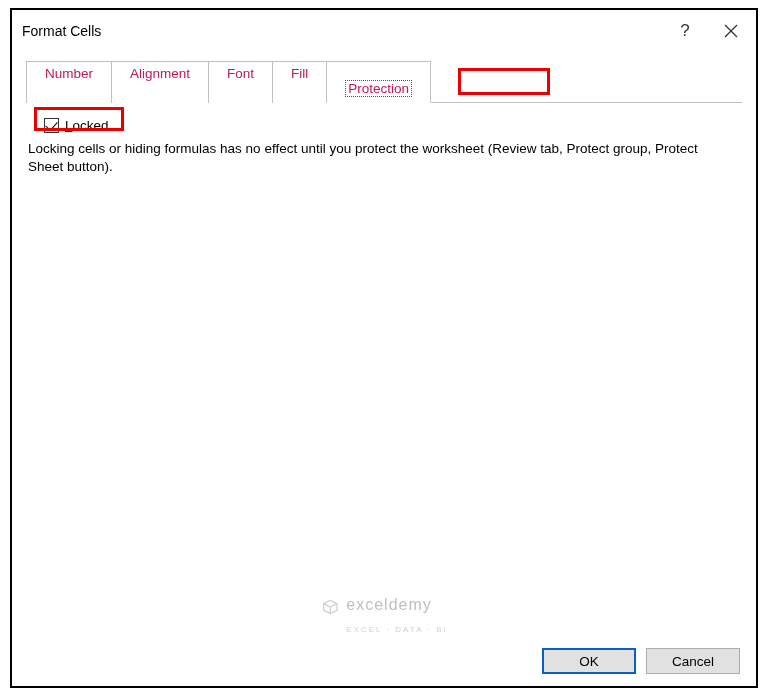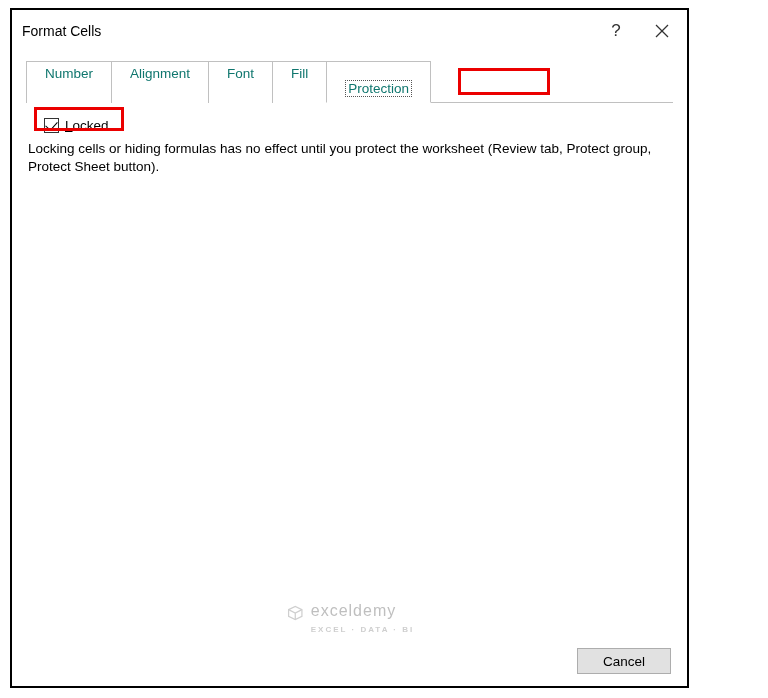--- a/index.html
+++ b/index.html
@@ -9,21 +9,21 @@
     font-family: "Segoe UI", Tahoma, sans-serif;
     font-size: 13.5px;
     color: #000;
     width: 768px;
     height: 698px;
     position: relative;
   }
   .outer {
     position: absolute;
     left: 10px; top: 8px;
-    width: 679px; height: 680px;
+    width: 748px; height: 680px;
     border: 2px solid #000;
     background: #fff;
   }
   .dialog {
     position: absolute;
     left: 2px; top: 2px; right: 2px; bottom: 2px;
     background: #fff;
   }
   
   .titlebar {
@@ -49,21 +49,21 @@
     border-bottom: 1px solid #c0c0c0;
     position: relative;
   }
   .tab {
     background: #fff;
     border: 1px solid #c0c0c0;
     border-bottom: none;
     padding: 4px 18px 5px 18px;
     margin-right: -1px;
     font-size: 13.5px;
-    color: #0f766e;
+    color: #be185d;
     position: relative;
     top: 1px;
   }
   .tab.active {
     background: #fff;
     border-bottom: 1px solid #fff;
   }
   .tab .focus-ring {
     border: 1px dotted #555;
     padding: 0 2px;
@@ -135,22 +135,21 @@
     position: absolute;
     left: 50%; bottom: 50px;
     transform: translateX(-50%);
     display: flex; align-items: flex-start; gap: 6px;
     color: #bfbfbf;
     font-size: 16px;
     letter-spacing: 1px;
   }
   .wm .tag {
     font-size: 8px; letter-spacing: 2px; color: #cfcfcf;
-    margin-top: 7px;
-    font-weight: bold;
+    margin-top: 13px;
   }
   .wm svg { width: 20px; height: 20px; }
   .wm .stack { display:flex; flex-direction:column; align-items:flex-start; line-height:1;}
 </style>
 </head>
 <body>
 
 <div class="outer">
   <div class="dialog">
 
@@ -186,20 +185,23 @@
         <path d="M4 8 L12 4 L20 8 L20 16 L12 20 L4 16 Z" fill="none" stroke="#cfcfcf" stroke-width="1.5"></path>
         <path d="M4 8 L12 12 L20 8 M12 12 L12 20" fill="none" stroke="#cfcfcf" stroke-width="1.5"></path>
       </svg>
       <div class="stack">
         <span>exceldemy</span>
         <span class="tag">EXCEL · DATA · BI</span>
       </div>
     </div>
 
     <div class="btnbar">
+      <div class="btn default">
+          <span>OK</span>
+        </div>
       <div class="btn">
           <span>Cancel</span>
         </div>
     </div>
 
   </div>
 
   <div id="hi-tab" class="hi-red"></div>
   <div id="hi-locked" class="hi-red"></div>
 </div>

